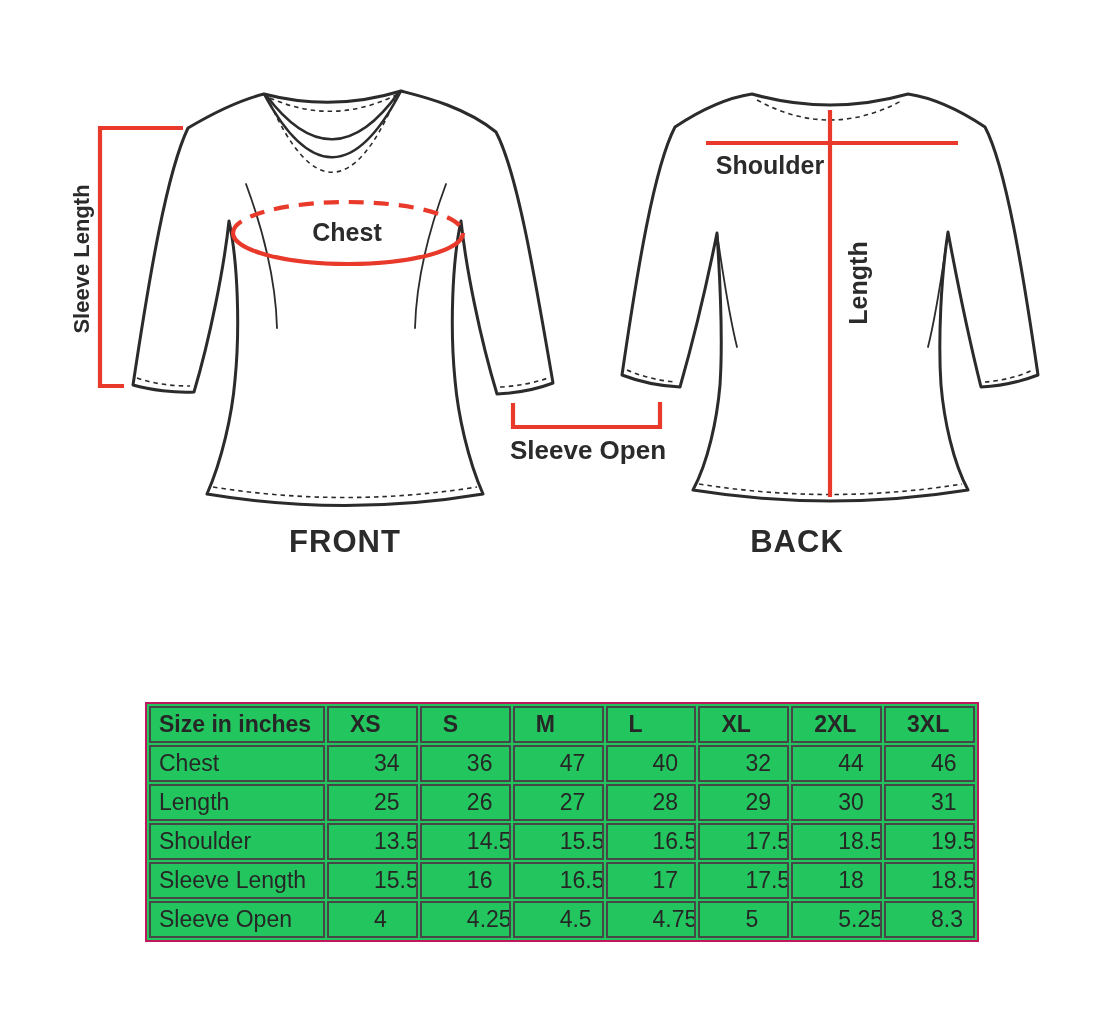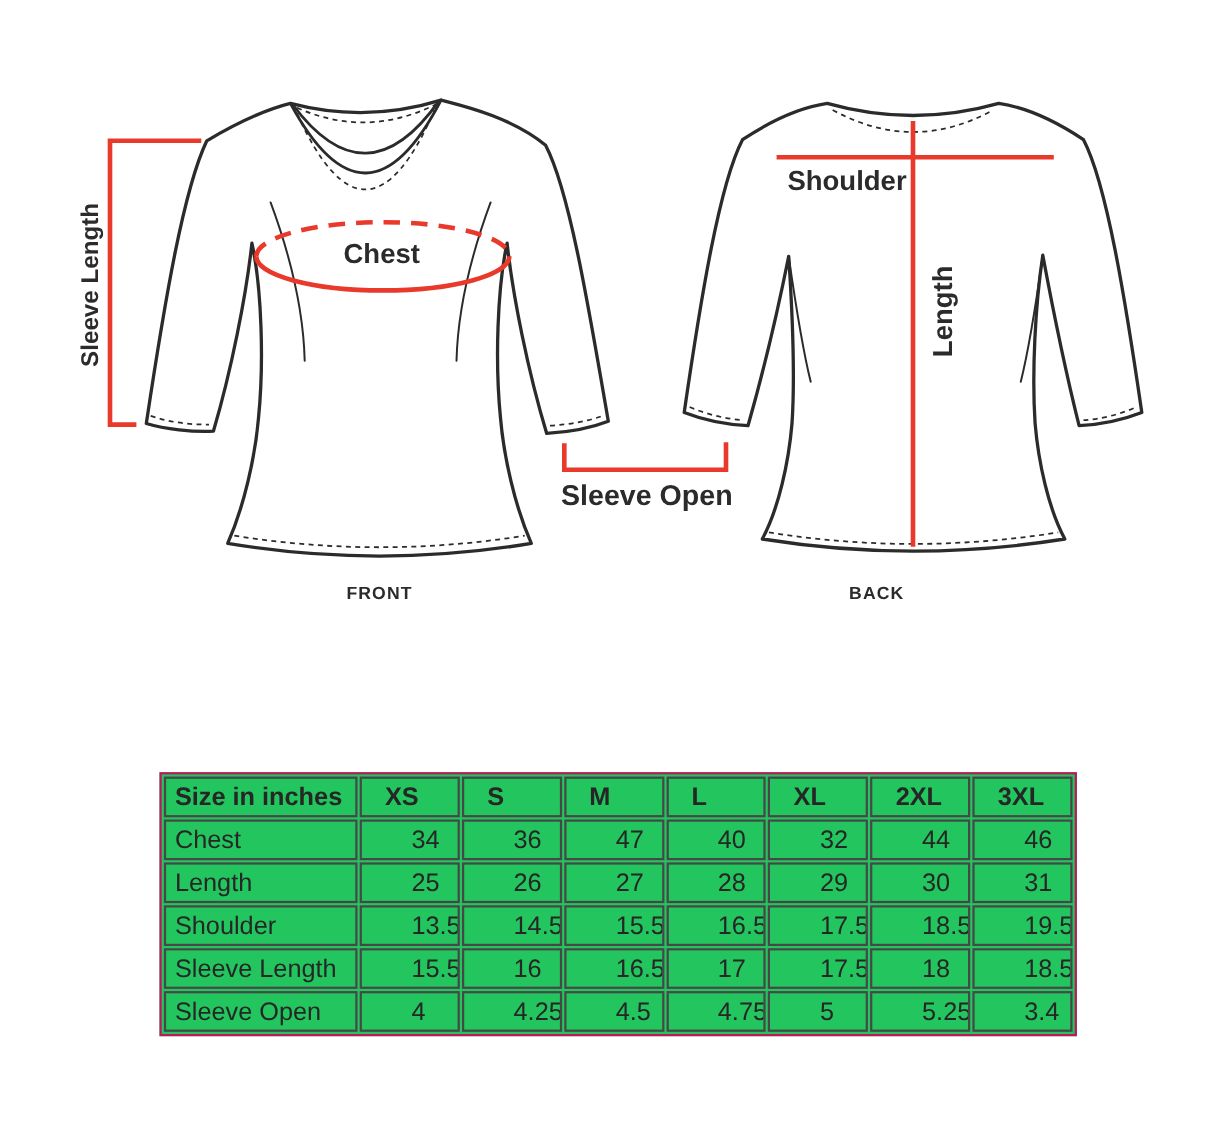--- a/index.html
+++ b/index.html
@@ -69,21 +69,21 @@
     color: var(--ink, #2b2b2b);
     font-weight: 700;
     font-size: 25px;
     line-height: 1;
   }
   .label.vertical {
     transform: translate(-50%, -50%) rotate(-90deg);
   }
   .label.caption {
     font-weight: 600;
-    font-size: 16px;
+    font-size: 31px;
     letter-spacing: 1px;
   }
   .label.small {
     font-size: 22px;
     font-weight: 700;
   }
   
   .chart-title {
     position: absolute;
     left: 145px;
@@ -281,18 +281,18 @@
           <td>18.5</td>
         </tr>
         <tr>
           <td class="first-col">Sleeve Open</td>
           <td>4</td>
           <td>4.25</td>
           <td>4.5</td>
           <td>4.75</td>
           <td>5</td>
           <td>5.25</td>
-          <td>3.4</td>
+          <td>8.3</td>
         </tr>
       </tbody>
   </table>
 
 </div>
 
 </body></html>

